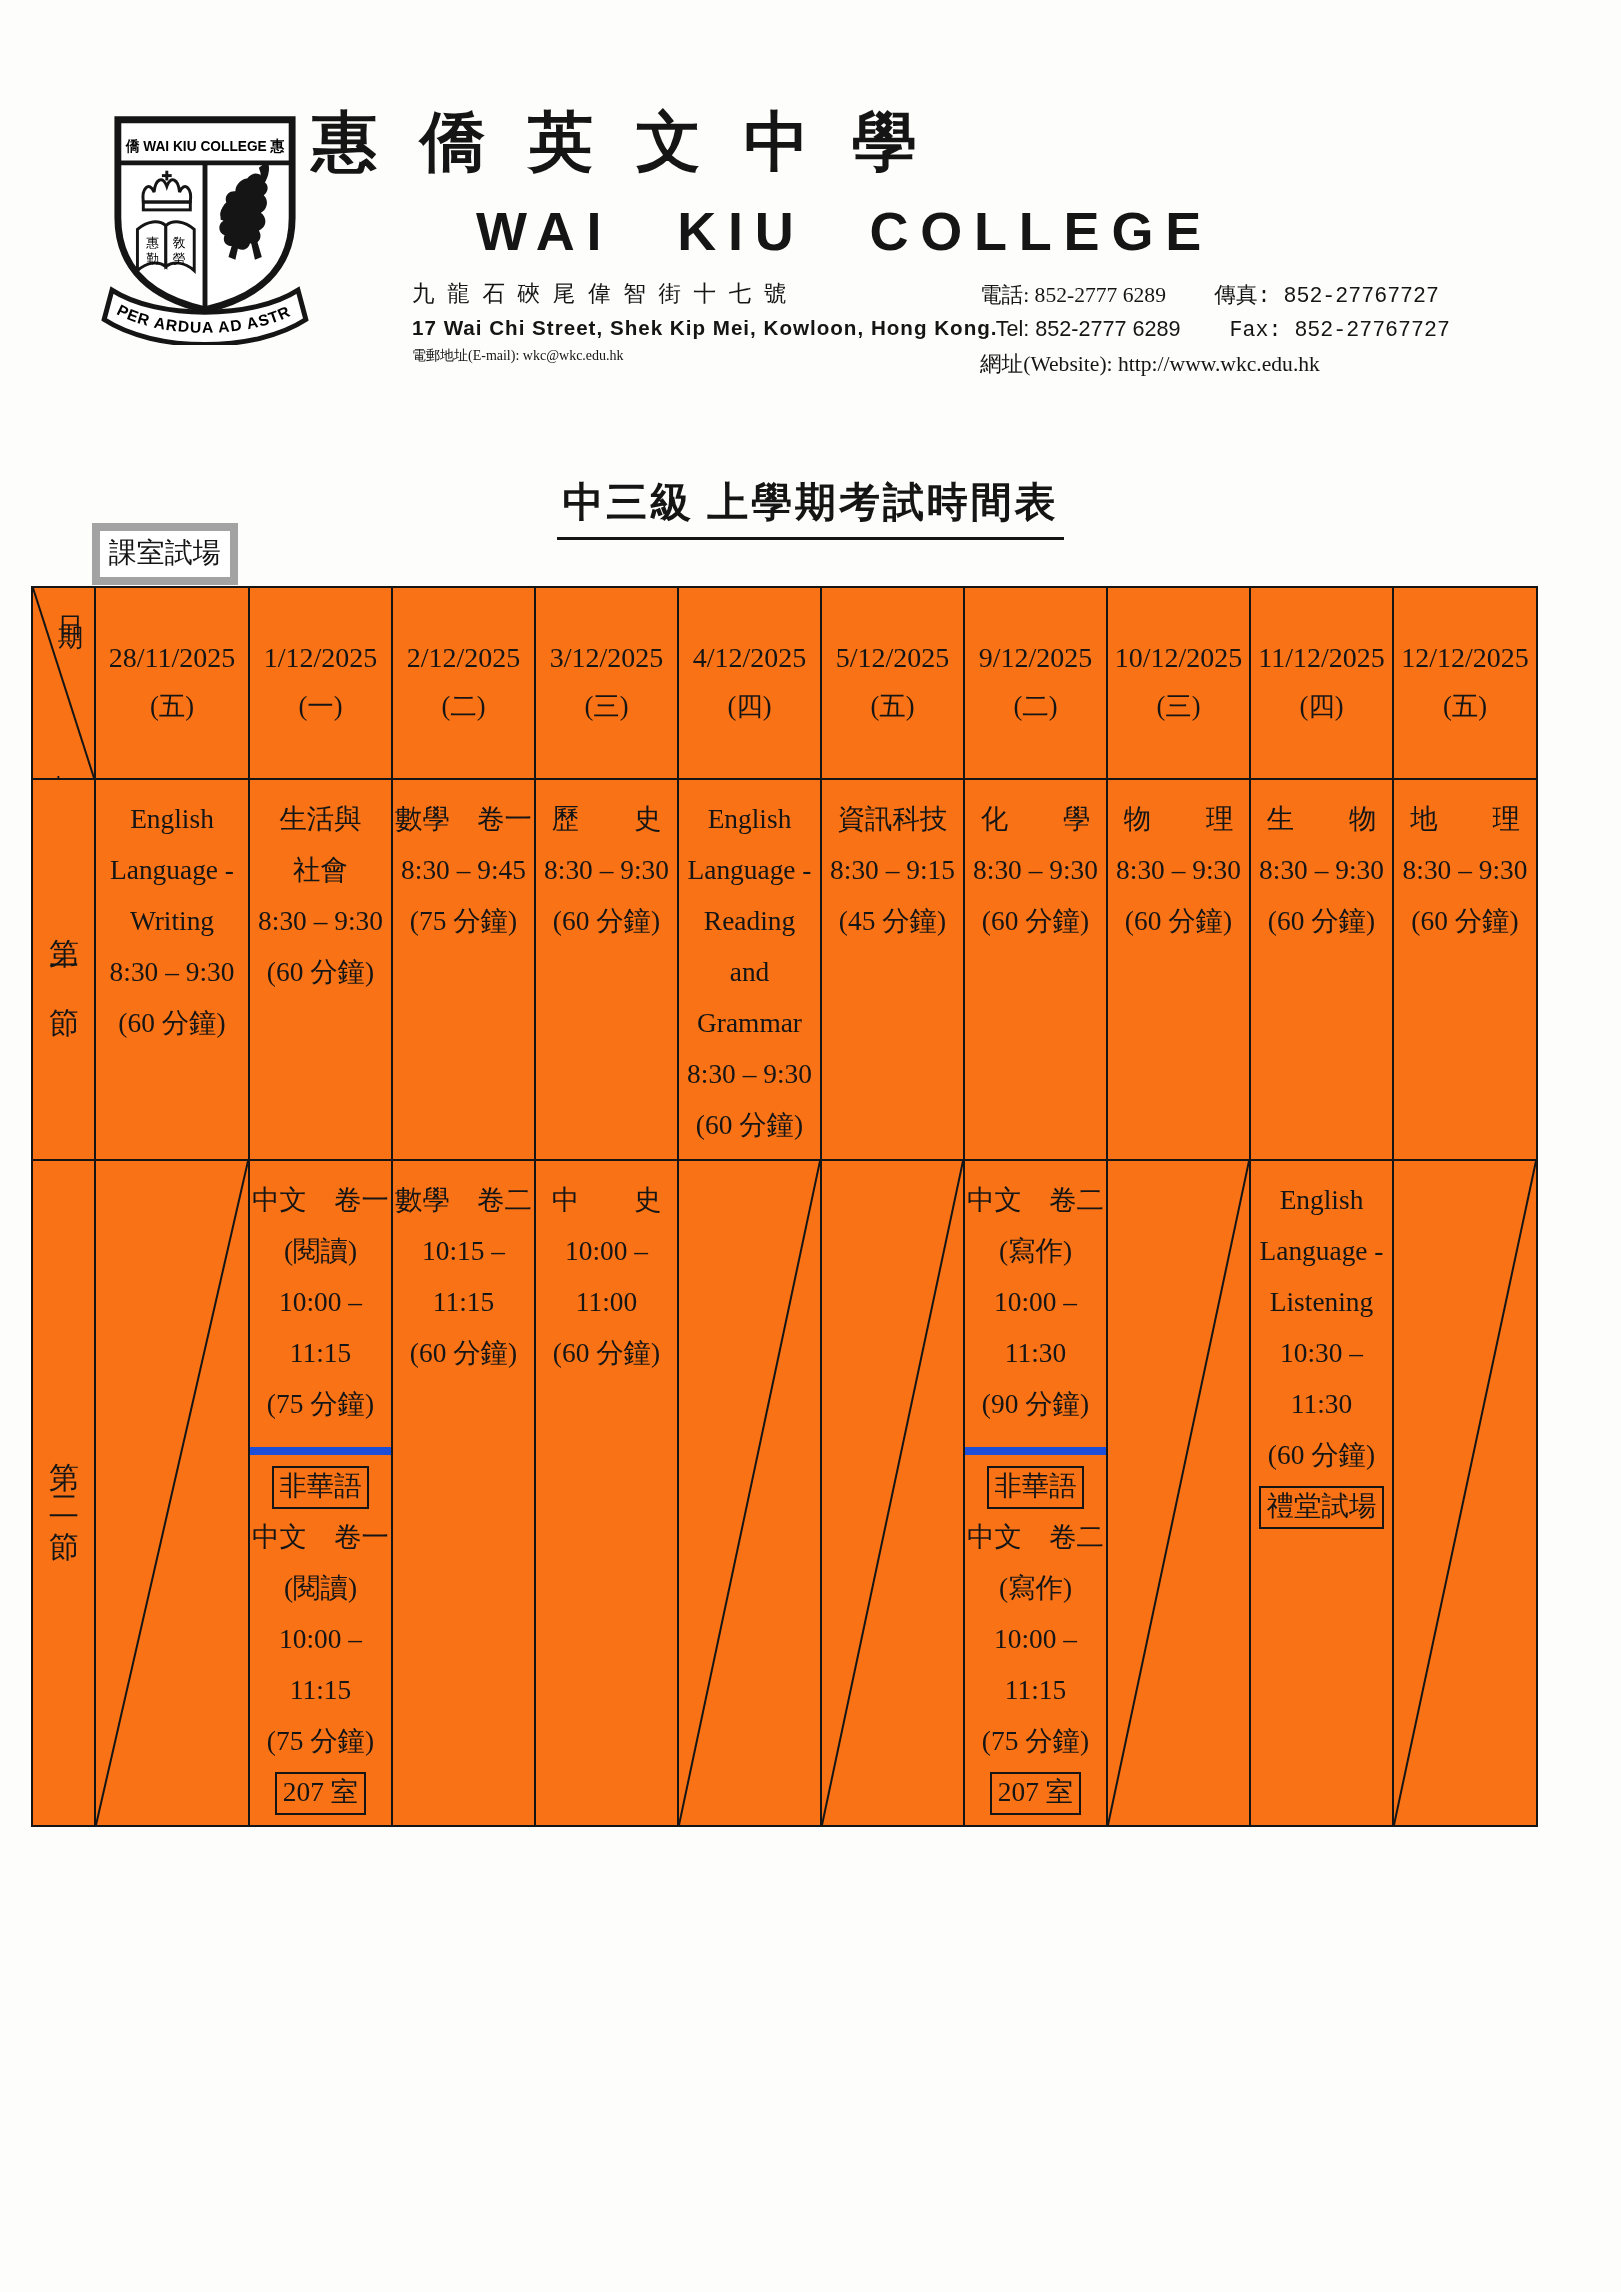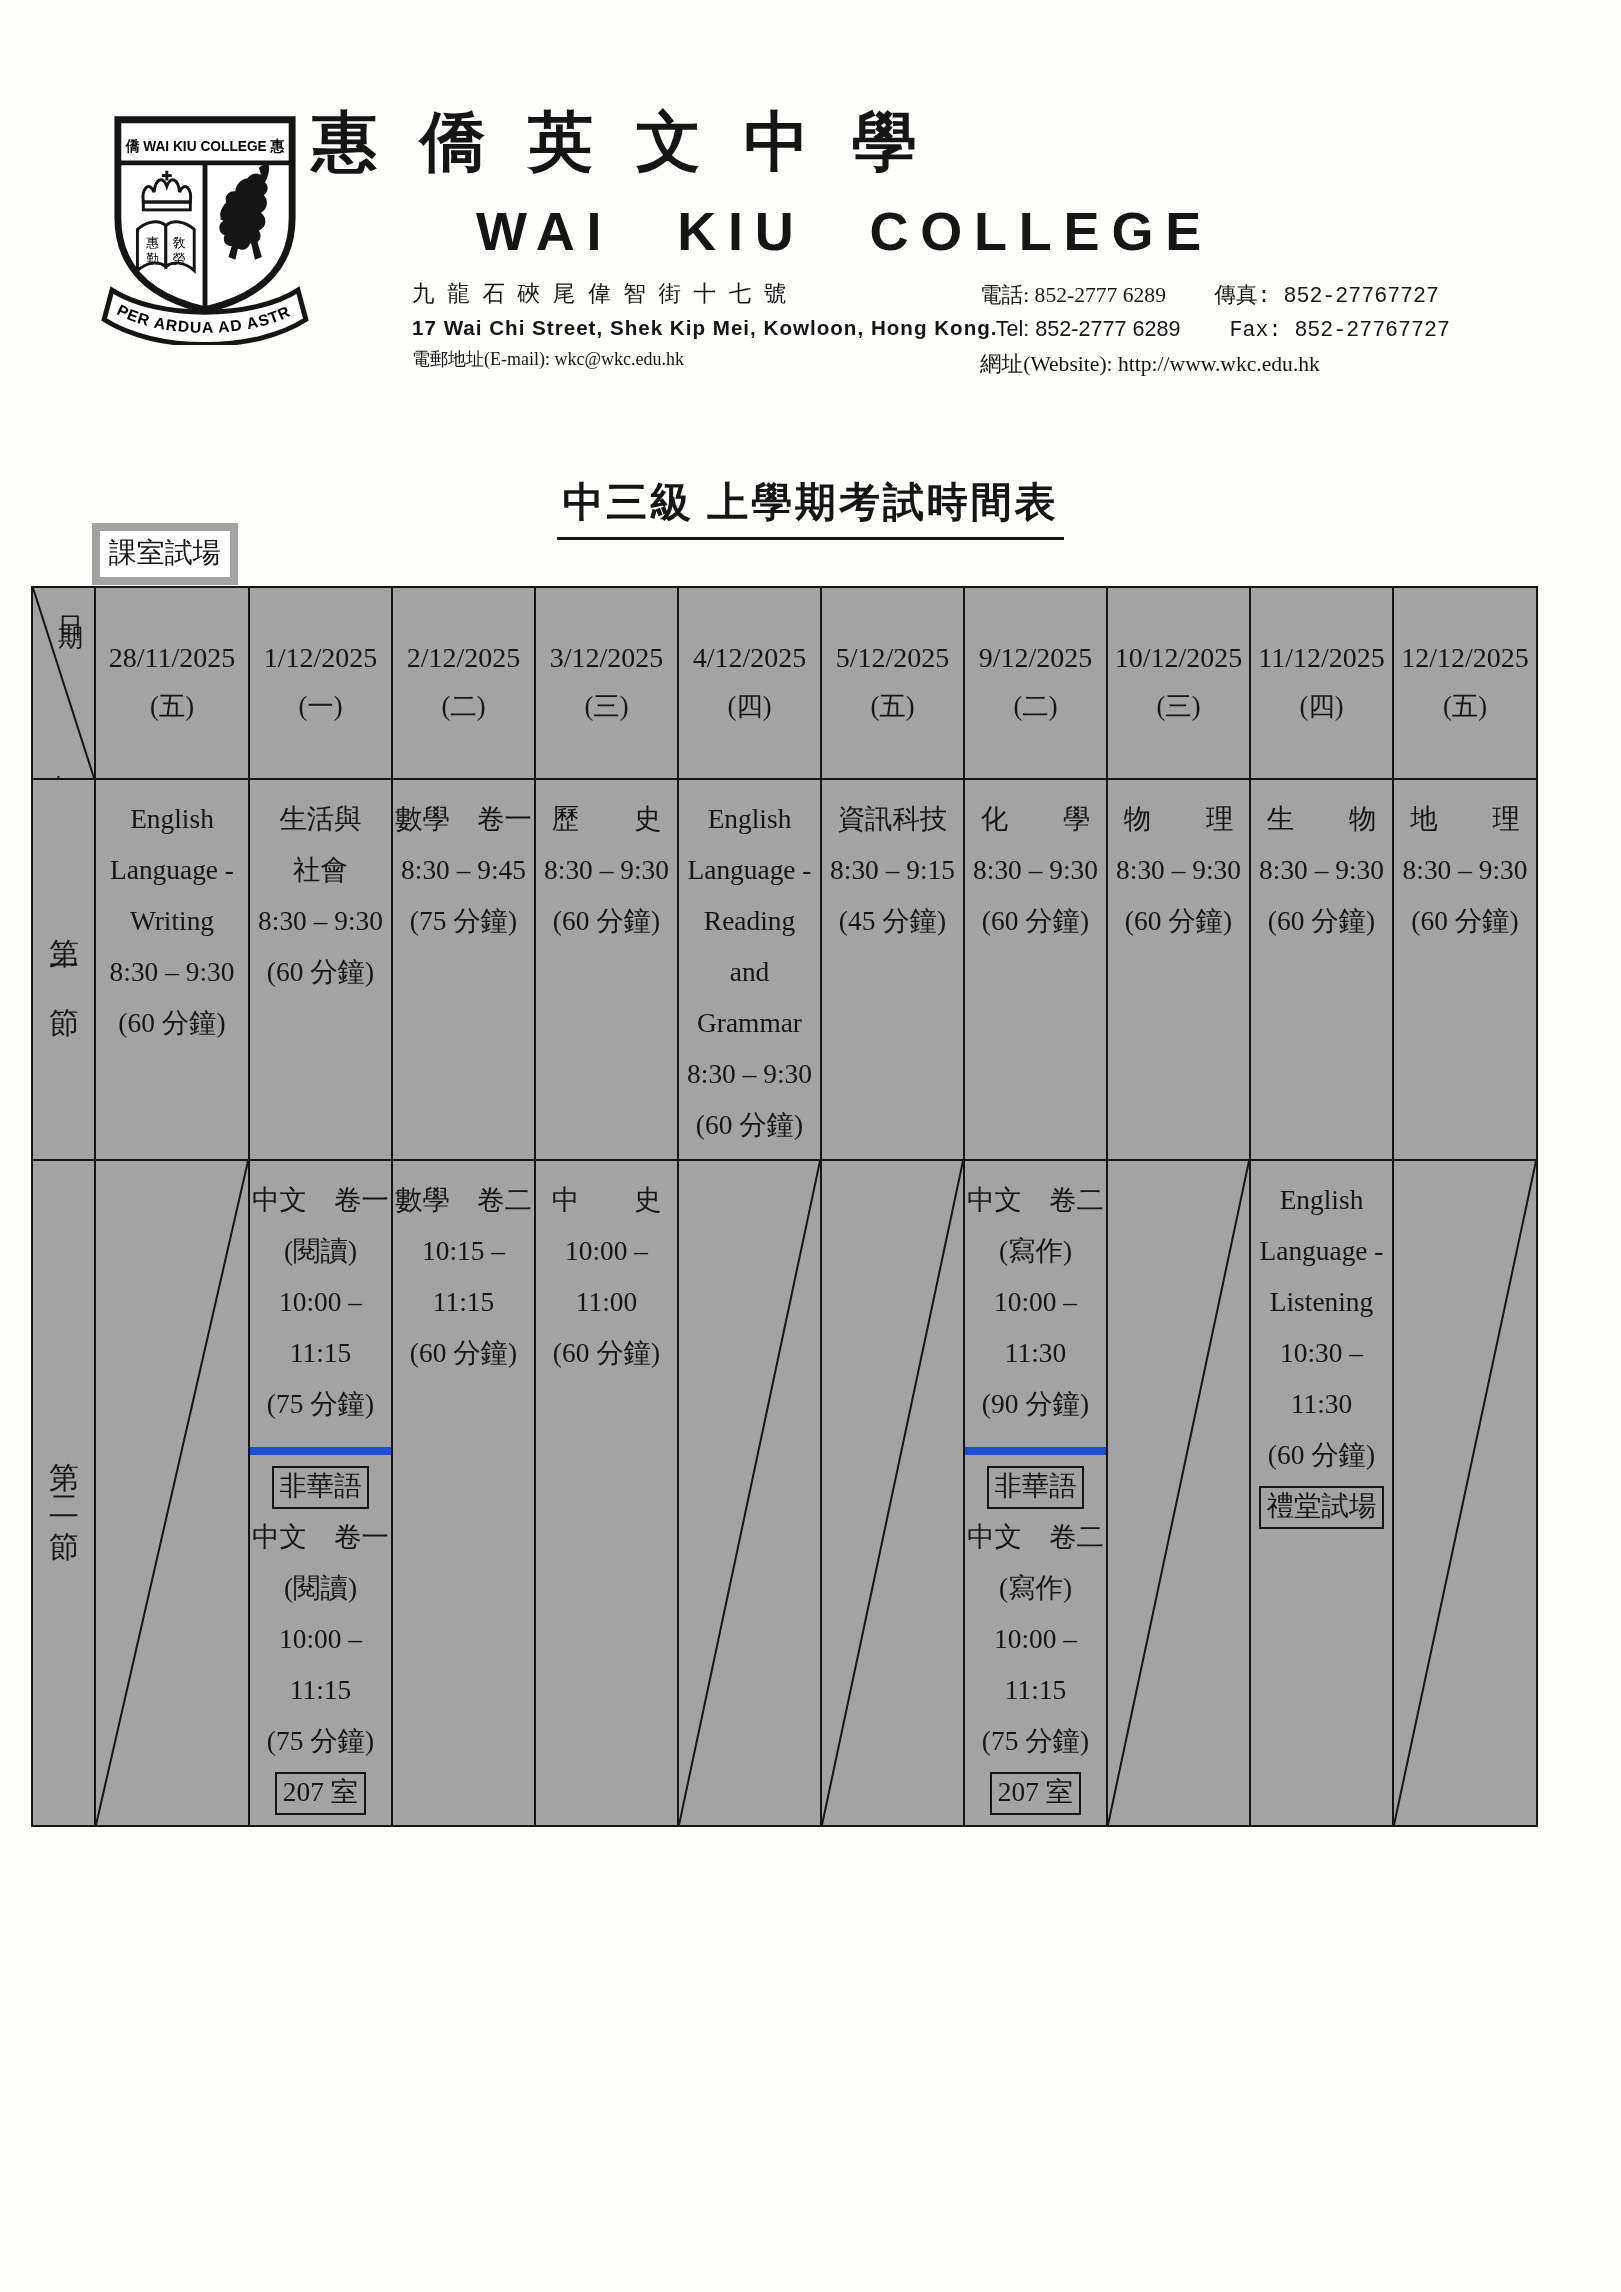--- a/index.html
+++ b/index.html
@@ -13,34 +13,34 @@
   .crest{position:absolute;left:98px;top:110px;}
   .name-zh{position:absolute;left:312px;top:98px;font-size:65px;font-weight:700;
     letter-spacing:43px;white-space:nowrap;}
   .name-en{position:absolute;left:476px;top:200px;font-size:54px;font-weight:600;
     letter-spacing:11.8px;word-spacing:37px;white-space:nowrap;
     font-family:"Liberation Sans","DejaVu Sans",sans-serif;}
   .addr-left{position:absolute;left:412px;top:278px;}
   .addr-left .l1{font-size:22.5px;letter-spacing:12.7px;margin-bottom:6.9px;}
   .addr-left .l2{font-size:20.6px;letter-spacing:1px;margin-bottom:6.9px;
     font-family:"Liberation Sans","DejaVu Sans",sans-serif;font-weight:bold;}
-  .addr-left .l3{font-size:18px;}
+  .addr-left .l3{font-size:14px;}
   .addr-right{position:absolute;left:980px;top:280px;}
   .addr-right div{margin-bottom:6.9px;font-size:21.6px;white-space:nowrap;}
   .addr-right .gap{margin-left:43px;font-family:Liberation Mono, monospace;}
   .addr-right .en{font-family:"Liberation Sans","DejaVu Sans",sans-serif;padding-left:15.7px;}
   
   .title-wrap{position:absolute;top:465px;left:0;width:100%;text-align:center;margin-top:10px;}
   .title-wrap span{display:inline-block;font-size:41px;font-weight:700;letter-spacing:2.9px;
     border-bottom:3.9px solid #151515;padding:0 5.9px 6.9px;}
   .venue{position:absolute;left:92px;top:523px;font-size:28px;
     border:8px solid #a3a3a3;padding:2.9px 8.8px 4.9px;background:#fff;}
   
   table.sched{position:absolute;left:31px;top:586px;width:1506px;
-    border-collapse:collapse;table-layout:fixed;background:#a3a3a3;}
+    border-collapse:collapse;table-layout:fixed;background:#f97316;}
   table.sched td{border:2px solid #151515;overflow:hidden;}
   tr.hdr-row td{height:188px;vertical-align:middle;text-align:center;}
   tr.row-1 td{height:377px;}
   tr.row-2 td{height:662px;}
   .date{font-size:28px;white-space:nowrap;}
   .wd{font-size:26.5px;margin-top:13.7px;}
   td.corner{position:relative;}
   .corner-top,.corner-bottom{position:absolute;writing-mode:vertical-rl;
     text-orientation:upright;font-size:25.5px;letter-spacing:7.8px;}
   .corner-top{top:7.8px;right:5.9px;}

